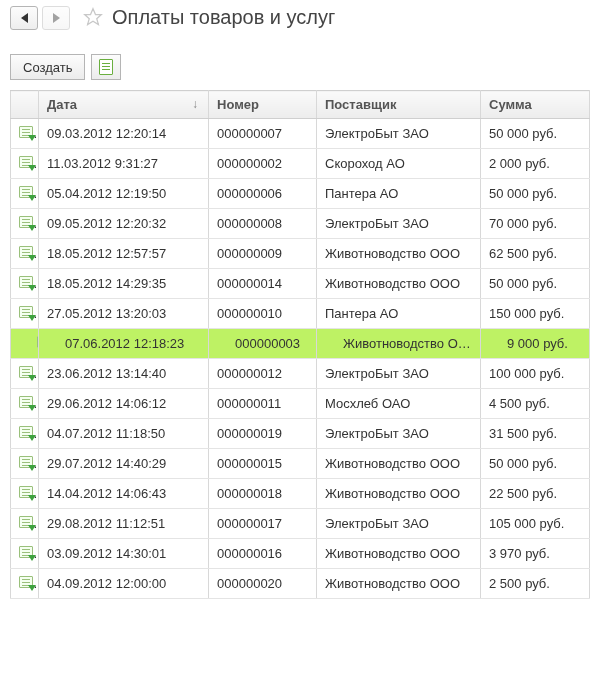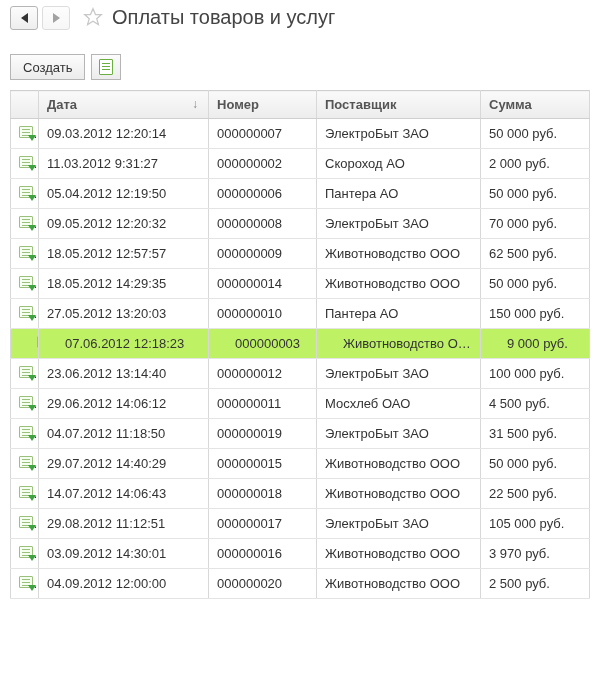--- a/index.html
+++ b/index.html
@@ -277,21 +277,21 @@
         </tr>
         <tr>
           <td class="ico-cell"><span class="row-ico"></span></td>
           <td>29.07.2012 14:40:29</td>
           <td>000000015</td>
           <td>Животноводство ООО</td>
           <td class="sum">50 000 руб.</td>
         </tr>
         <tr>
           <td class="ico-cell"><span class="row-ico"></span></td>
-          <td>14.07.2012 14:06:43</td>
+          <td>14.04.2012 14:06:43</td>
           <td>000000018</td>
           <td>Животноводство ООО</td>
           <td class="sum">22 500 руб.</td>
         </tr>
         <tr>
           <td class="ico-cell"><span class="row-ico"></span></td>
           <td>29.08.2012 11:12:51</td>
           <td>000000017</td>
           <td>ЭлектроБыт ЗАО</td>
           <td class="sum">105 000 руб.</td>

